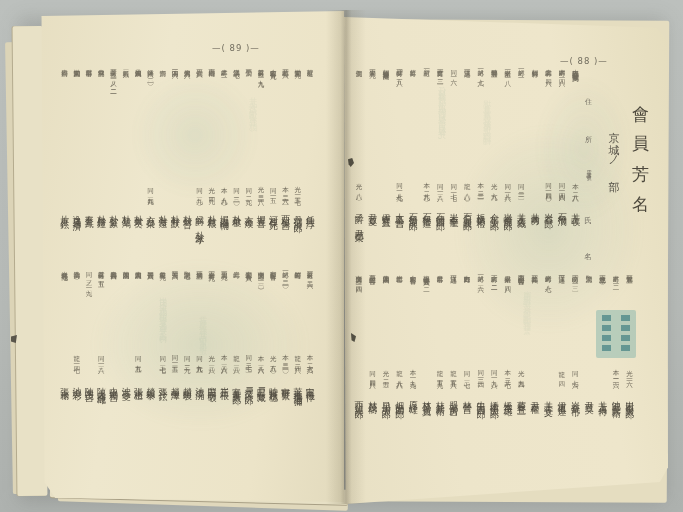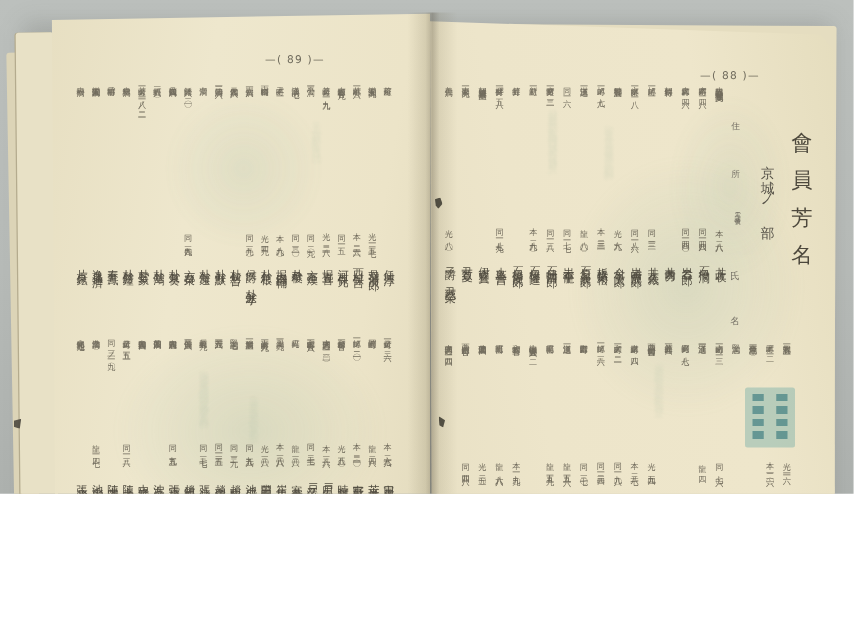--- a/index.html
+++ b/index.html
@@ -1,17 +1,17 @@
 <!DOCTYPE html>
 <html><head>
 <meta charset="utf-8">
 <style>
   html,body{margin:0;padding:0;}
   body{width:683px;height:512px;overflow:hidden;font-family:"DejaVu Sans",sans-serif;}
-  #stage{position:relative;width:683px;height:395px;background:linear-gradient(180deg,#bcc0bd 0%,#b7bbb8 55%,#aeb2af 100%);overflow:hidden;}
+  #stage{position:relative;width:683px;height:512px;background:linear-gradient(180deg,#bcc0bd 0%,#b7bbb8 55%,#aeb2af 100%);overflow:hidden;}
   
   #book-shadow{position:absolute;left:18px;top:18px;width:648px;height:484px;background:rgba(60,62,58,.18);filter:blur(9px);border-radius:6px;}
   .sheet{position:absolute;border-radius:2px;}
   #lstrip2{left:9px;top:42px;width:20px;height:452px;background:#dcd4b7;transform:rotate(-1deg);}
   #lstrip1{left:15px;top:26px;width:30px;height:470px;background:#e8e1c6;transform:rotate(-0.6deg);box-shadow:-1px 0 0 #b4ab8e;}
   #stack2{left:58px;top:492px;width:290px;height:14px;background:#e0d8bc;transform:rotate(1.9deg);}
   #stack1{left:50px;top:486px;width:298px;height:15px;background:#e7e0c5;transform:rotate(1.5deg);box-shadow:0 1px 0 #a89f85;}
   #rsheet{left:350px;top:20px;width:318px;height:482px;background:#e5ddc0;transform:rotate(.3deg);}
   
   #left-page{position:absolute;left:40px;top:10px;width:304px;height:492px;

